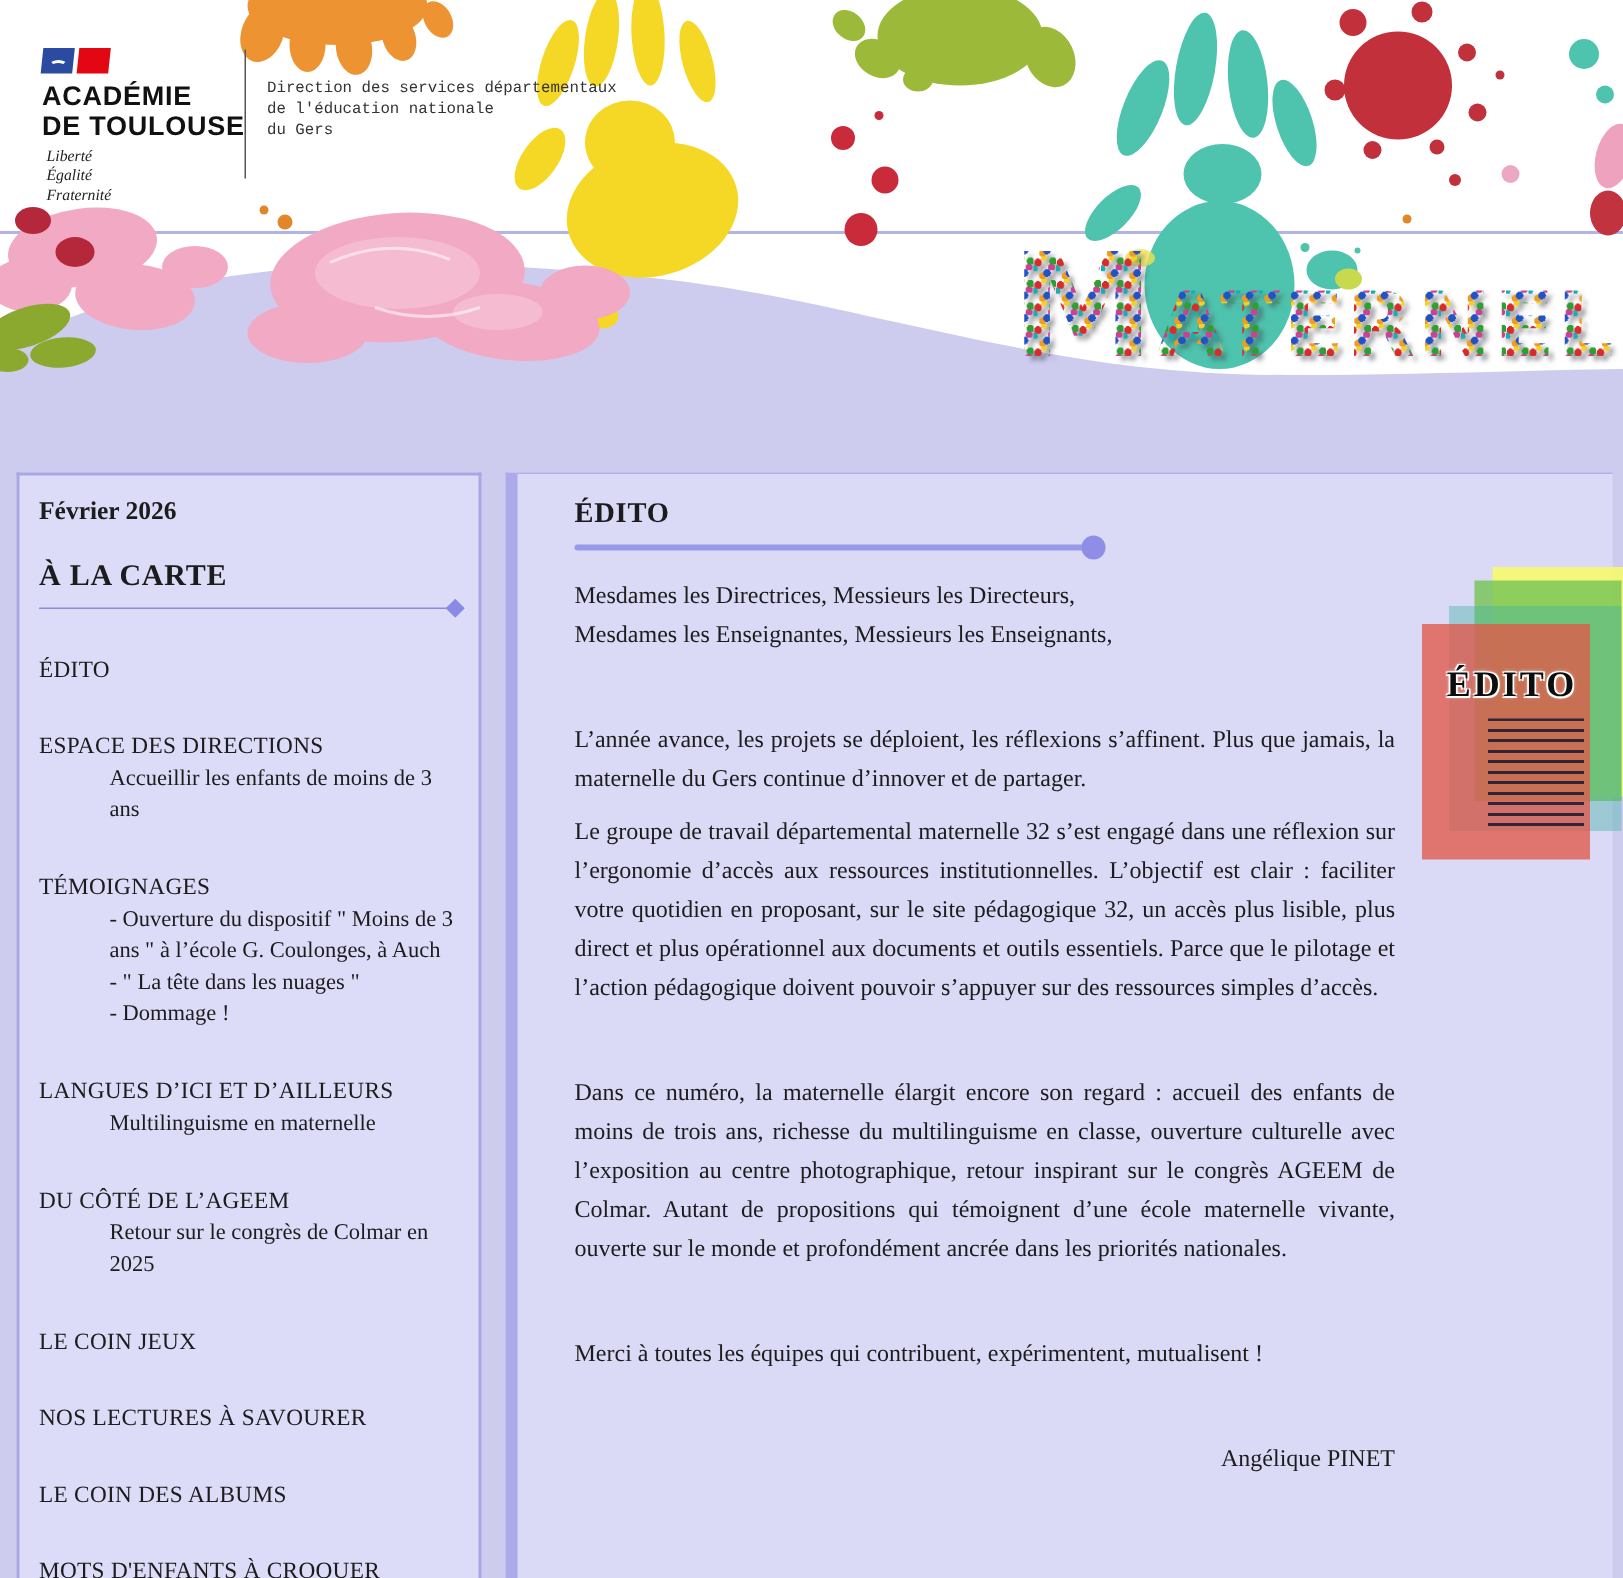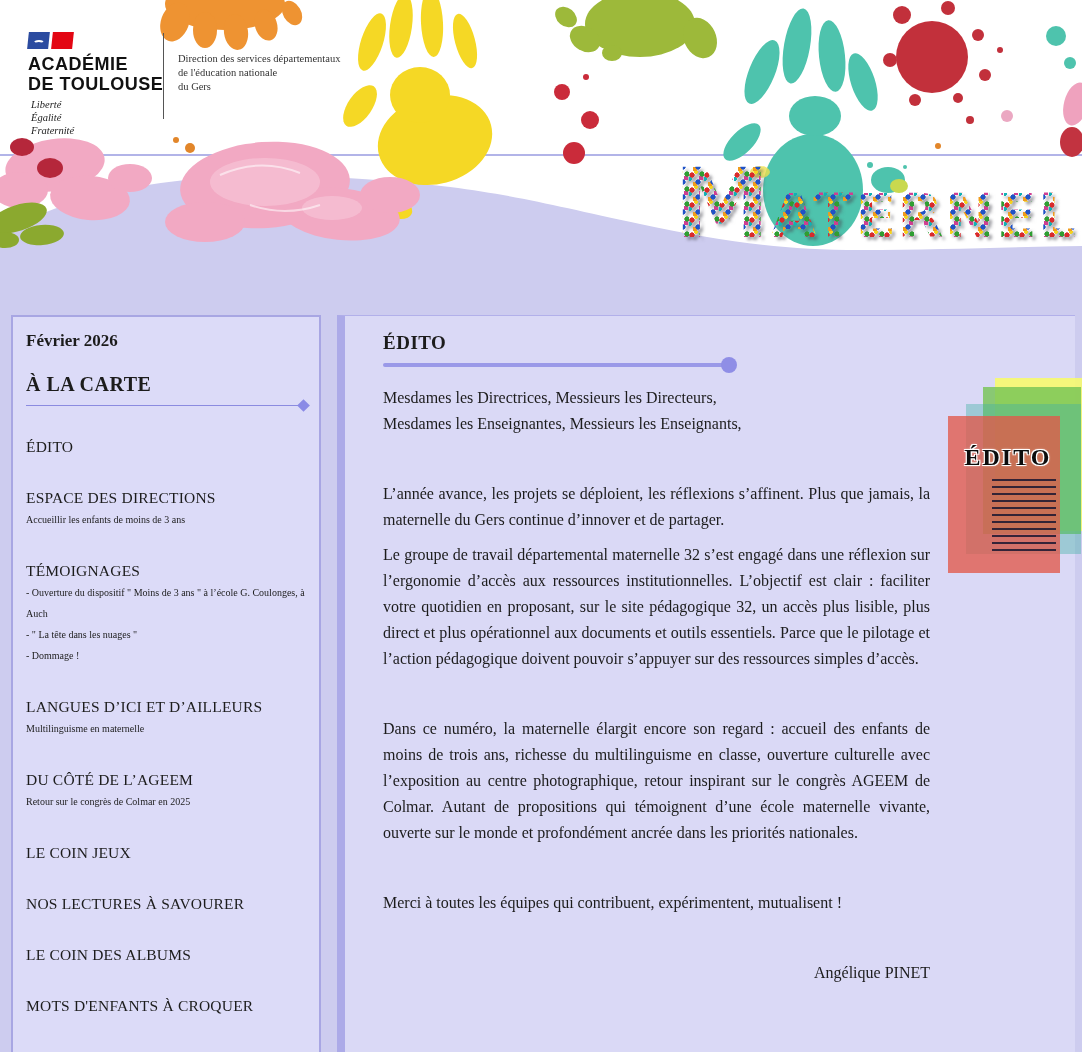--- a/index.html
+++ b/index.html
@@ -38,35 +38,35 @@
   .flag .blue{left:0;background:#2b4ba0;}
   .flag .red{left:24px;background:#e30613;}
   .flag .squiggle{position:absolute;left:5px;top:8px;width:12px;height:7px;
     border:2px solid #fff;border-color:#fff transparent transparent transparent;border-radius:50%;}
   .academy{position:absolute;left:0;top:26px;
     font-family:"Liberation Sans",sans-serif;font-weight:700;
     font-size:18px;line-height:20px;letter-spacing:.5px;color:#111;white-space:nowrap;}
   .motto{position:absolute;left:3px;top:70px;font-style:italic;font-size:10.5px;line-height:13px;color:#222;}
   .logo-divider{position:absolute;left:163px;top:33px;width:1px;height:86px;background:#555;z-index:3;}
   .service-text{position:absolute;left:178px;top:52px;z-index:3;
-    font-family:Liberation Serif, serif;font-size:10.5px;line-height:14px;color:#333;white-space:pre-line;}
+    font-family:Liberation Mono, monospace;font-size:10.5px;line-height:14px;color:#333;white-space:pre-line;}
 
   
   .sidebar{
     position:absolute;left:11px;top:315px;width:310px;height:951px;z-index:2;
     background:#dcdbf8;border:2px solid #a8a6e3;border-bottom:none;
     padding:14px 13px 0 13px;
   }
   .issue-date{font-size:17px;font-weight:700;margin:0 0 22px 0;}
   .menu-title{font-size:20px;font-weight:700;letter-spacing:.5px;margin:0;}
   .menu-rule{position:relative;width:278px;height:1px;background:#8b8be0;margin:9px 0 30px 0;}
   .menu-rule .diamond{position:absolute;right:-4px;top:-4px;width:9px;height:9px;background:#8a8ae6;transform:rotate(45deg);}
   .menu-item{margin-bottom:30px;cursor:pointer;}
   .item-label{font-size:15.5px;line-height:21px;letter-spacing:.2px;}
-  .item-sub{font-size:10px;line-height:21px;white-space:pre-line;margin-top:1px;}
+  .item-sub{font-size:15px;line-height:21px;white-space:pre-line;margin-top:1px;margin-left:47px;}
   .item-sub:empty{display:none;}
 
   .content{
     position:absolute;left:337px;top:315px;width:738px;height:737px;z-index:2;
     background:#dad9f6;border-left:8px solid #acaae8;border-top:1px solid #b2b0ea;
     padding:16px 145px 0 38px;
   }
   .content h2{font-size:19px;font-weight:700;letter-spacing:.5px;margin:0;}
   .content-rule{position:relative;width:346px;height:4px;background:#9a99e8;border-radius:2px;margin:9px 0 18px 0;}
   .content-rule .dot{position:absolute;right:-8px;top:-6px;width:16px;height:16px;border-radius:50%;background:#8f8ee6;}

